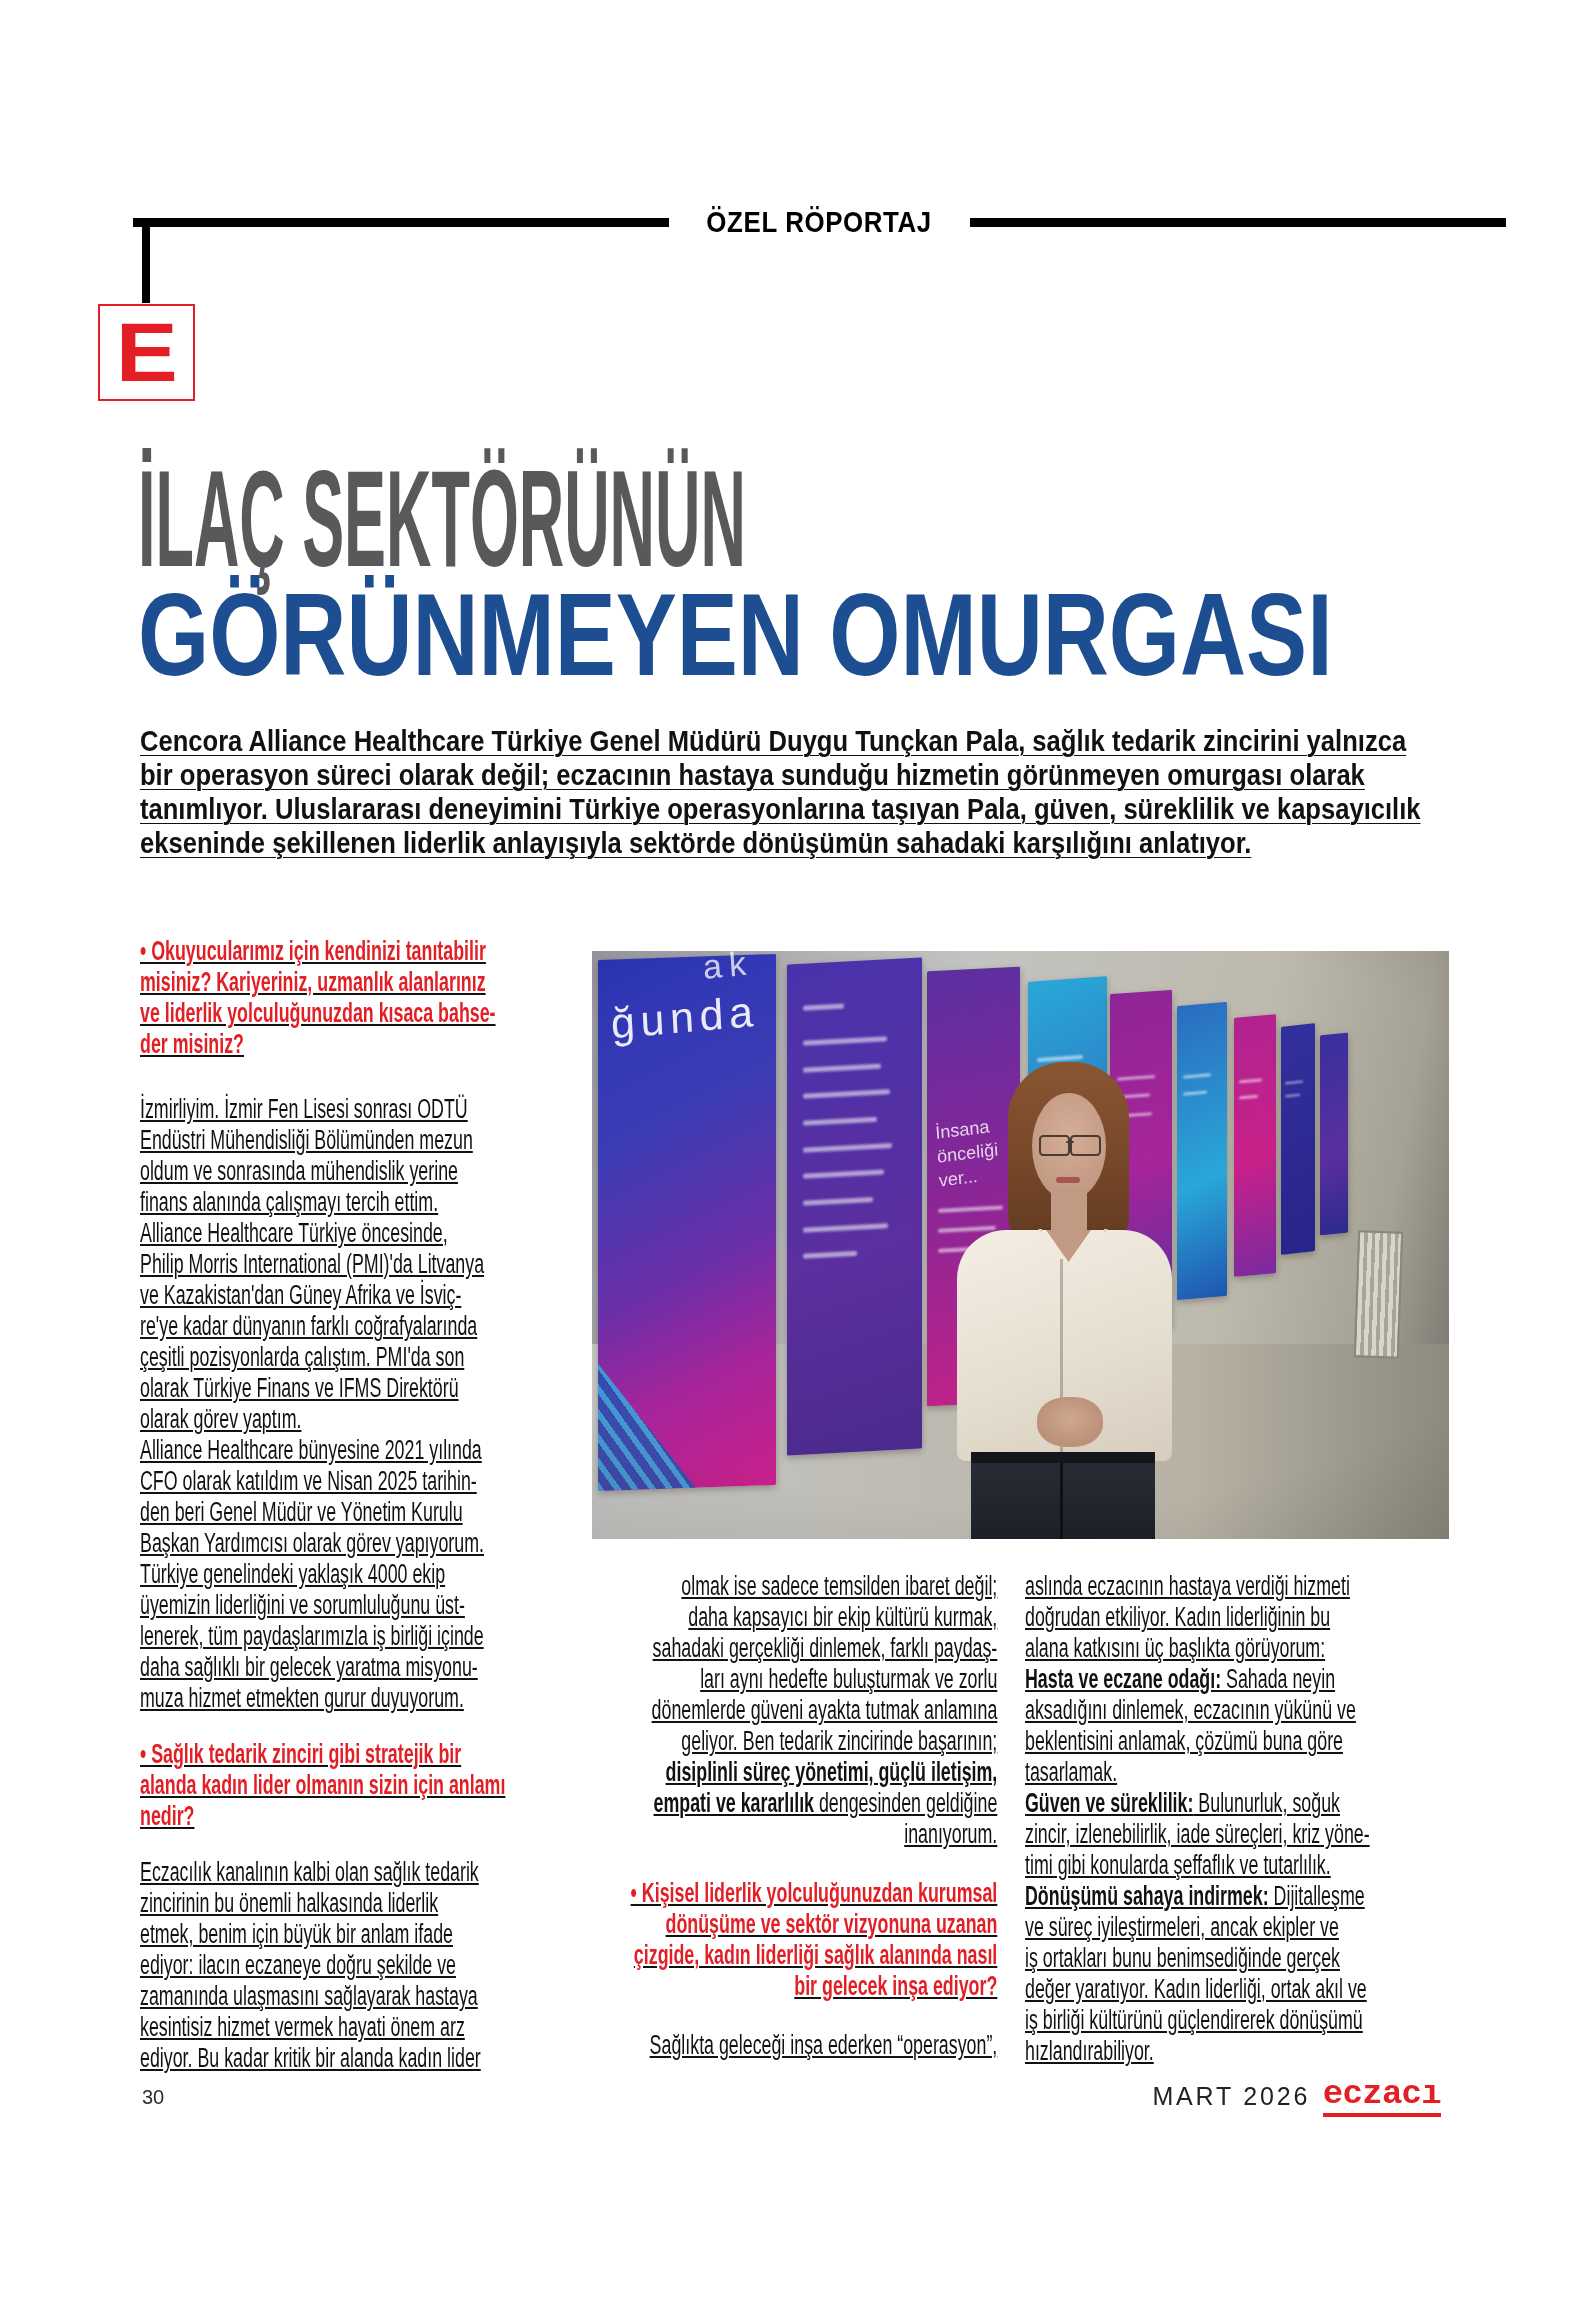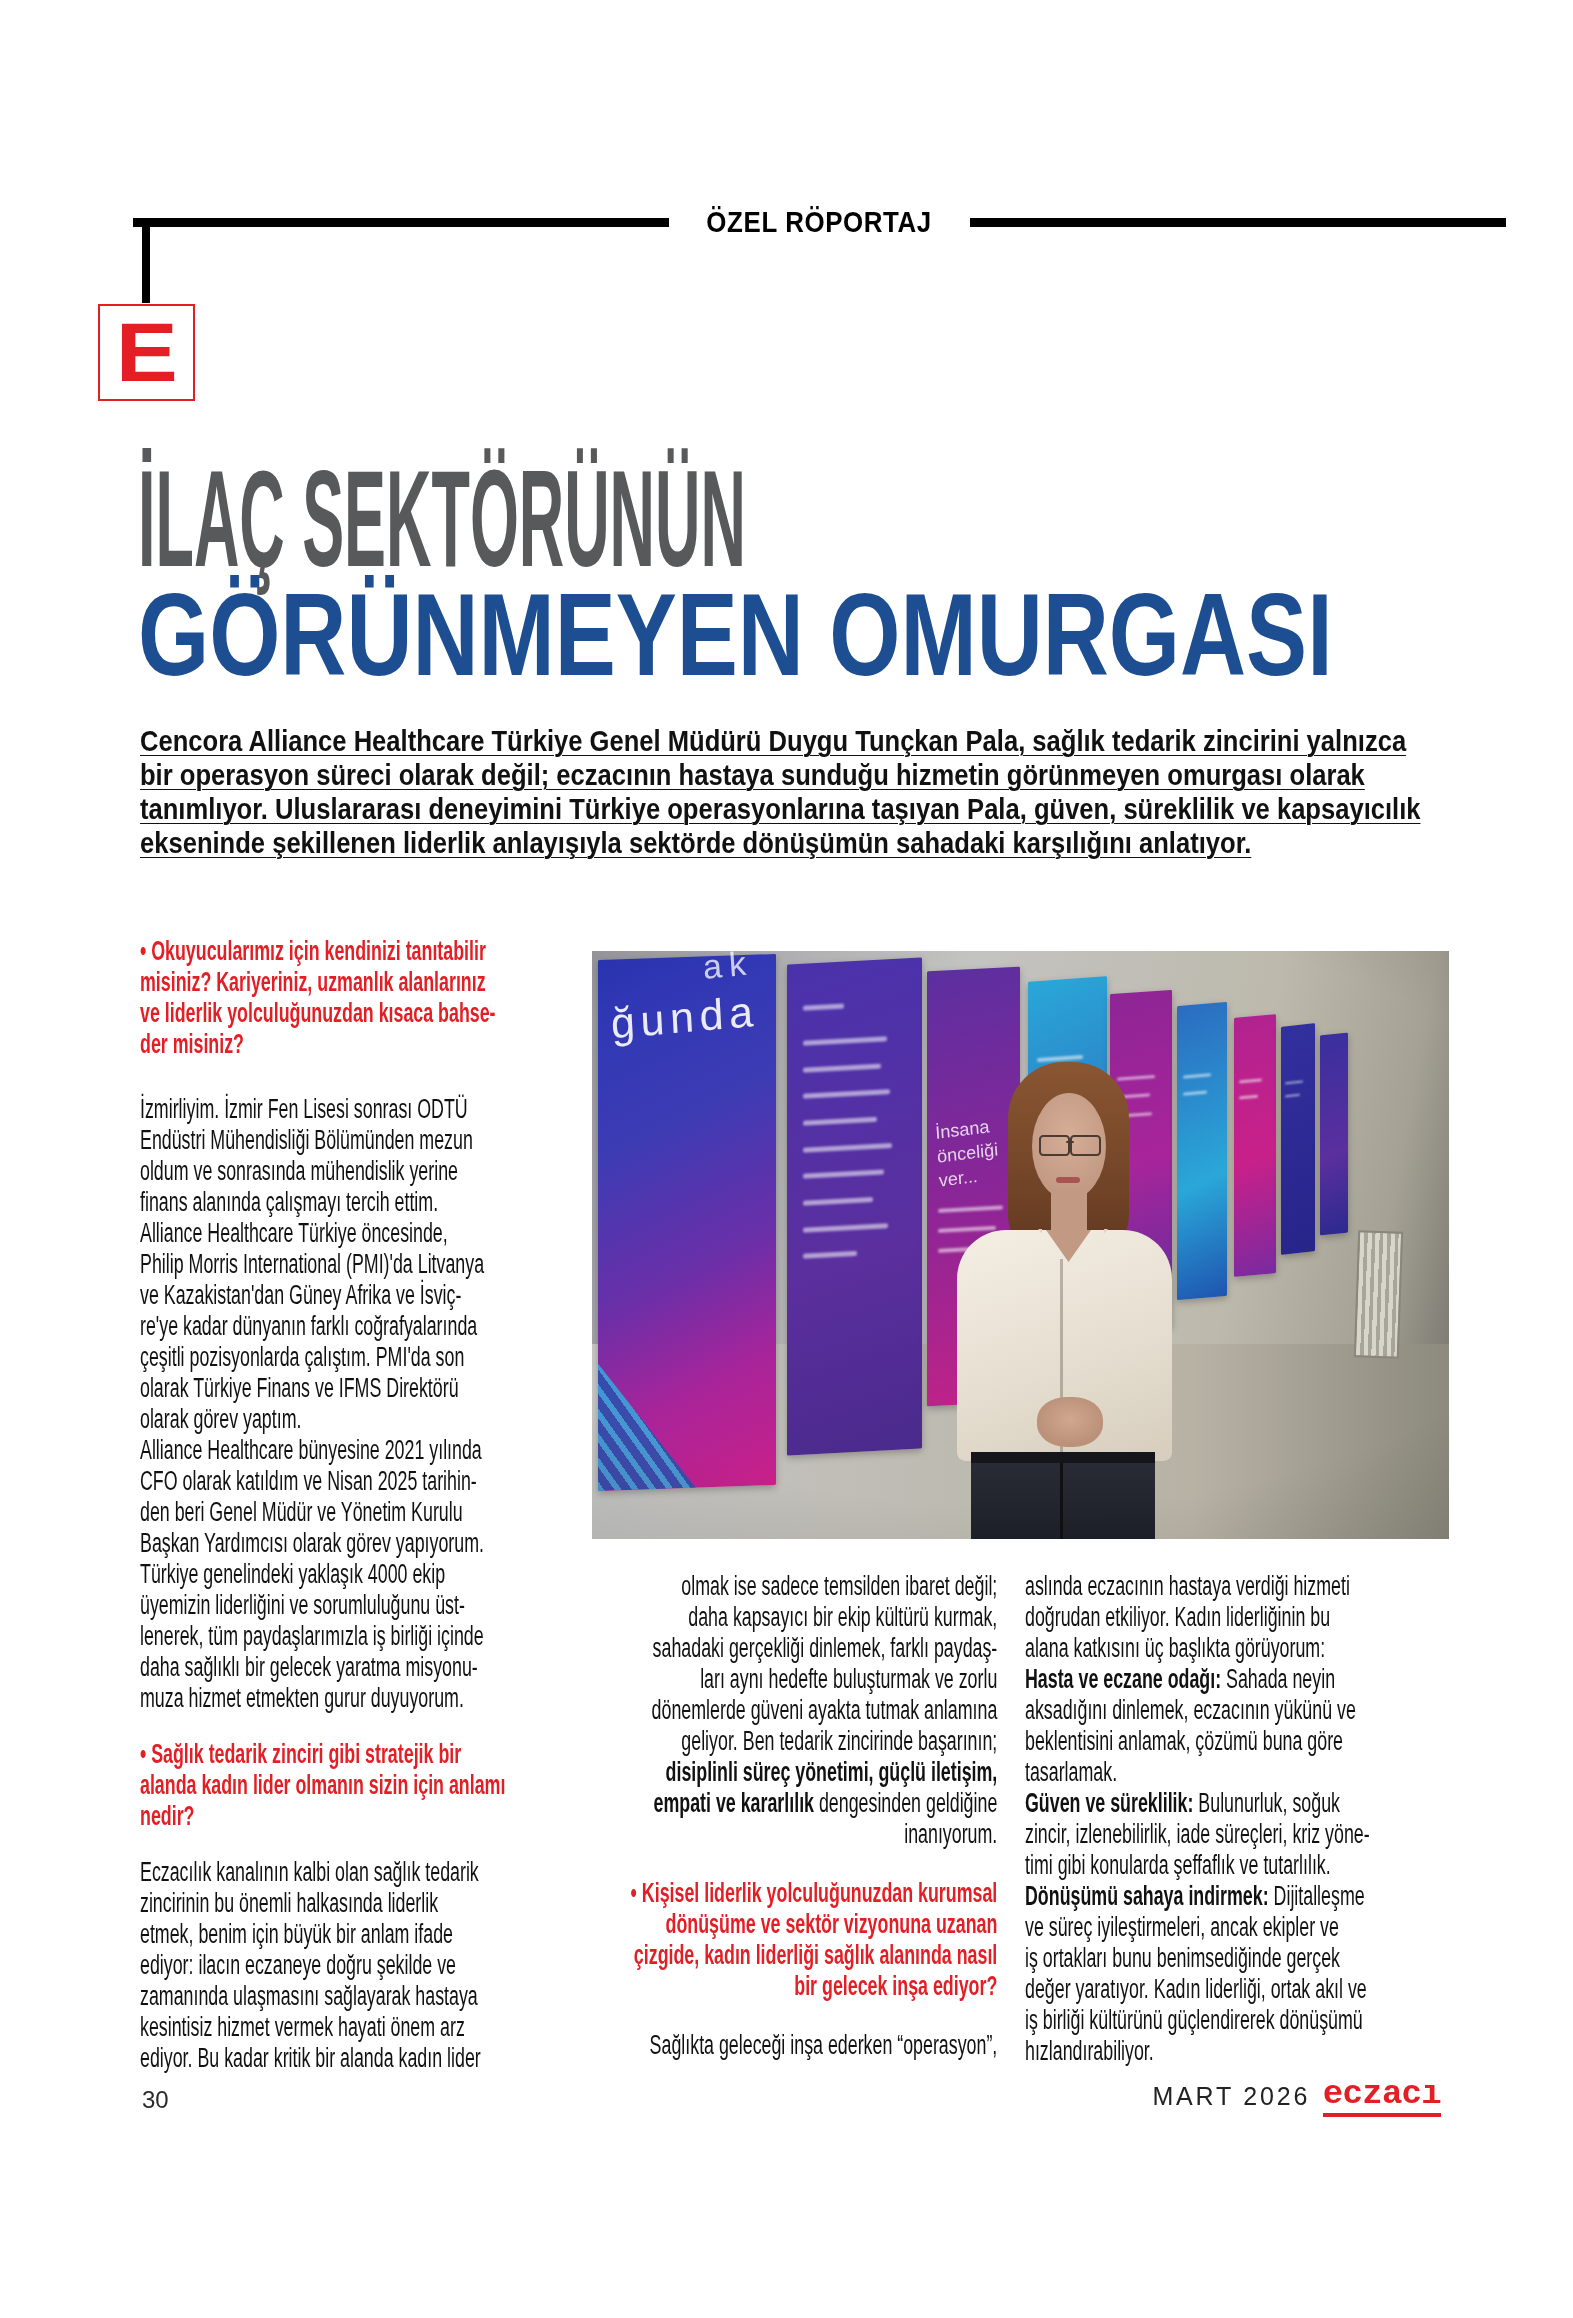--- a/index.html
+++ b/index.html
@@ -23,21 +23,21 @@
   .title-1{top:450px;font-size:137px;color:#58595b;transform:scaleX(.459);transform-origin:0 0;}
   .title-2{top:576px;font-size:117px;color:#1d4e91;transform:scaleX(.782);transform-origin:0 0;}
 
   
   .lead{position:absolute;left:140px;top:724px;width:1308px;}
   .lead-inner{width:115%;transform:scaleX(.87);transform-origin:0 0;
               font-weight:bold;font-size:29.4px;line-height:34px;white-space:pre-line;
               text-decoration:underline;text-decoration-thickness:1.4px;text-underline-offset:4.2px;}
 
   
-  .col{position:absolute;}
+  .col{position:absolute;text-decoration:underline;}
   .col-left{left:140px;top:936px;width:410px;}
   .col-mid{left:582px;top:1571px;width:414px;text-align:right;}
   .col-right{left:1025px;top:1571px;width:423px;}
   .cond{width:152%;transform:scaleX(.66);transform-origin:0 0;
         font-size:27px;line-height:31px;white-space:pre-line;}
   .q{color:#e31e24;font-weight:bold;}
   .gap-lg{height:34px;}
   .gap-md{height:28px;}
   .gap-sm{height:25px;}
 
@@ -85,21 +85,21 @@
         clip-path:polygon(0 0,100% 0,50% 100%);}
   .placket{position:absolute;left:468px;top:308px;width:2.8px;height:196px;background:rgba(120,110,95,.45);}
   .hands{position:absolute;left:445px;top:446px;width:66px;height:50px;border-radius:45%;
         background:radial-gradient(50% 50% at 50% 45%,#d0a78f,#bb9179);}
   .jeans{position:absolute;left:379px;top:501px;width:184px;height:87px;border-radius:7px 7px 0 0;
         background:linear-gradient(180deg,#2a2d37,#1d2028);}
   .belt{position:absolute;left:379px;top:501px;width:184px;height:11.2px;background:#14161c;}
   .fly{position:absolute;left:468px;top:512px;width:2.8px;height:76px;background:#0e1014;}
 
   
-  .folio{position:absolute;left:142px;top:2086px;font-size:24px;color:#2b2b2b;}
+  .folio{position:absolute;left:142px;top:2086px;font-size:20px;color:#2b2b2b;}
   .footer-right{position:absolute;right:132px;top:2077px;display:flex;align-items:center;}
   .footer-issue{font-size:25px;letter-spacing:2.8px;color:#222;}
   .footer-logo{margin-left:12.6px;font-size:34px;font-weight:bold;color:#e31e24;
                letter-spacing:-0.7px;border-bottom:4.2px solid #e31e24;line-height:1.05;font-family:Liberation Mono, monospace;}
 </style>
 </head>
 <body>
 
 <div class="kicker-row">
   <div class="kicker-rule"></div>

